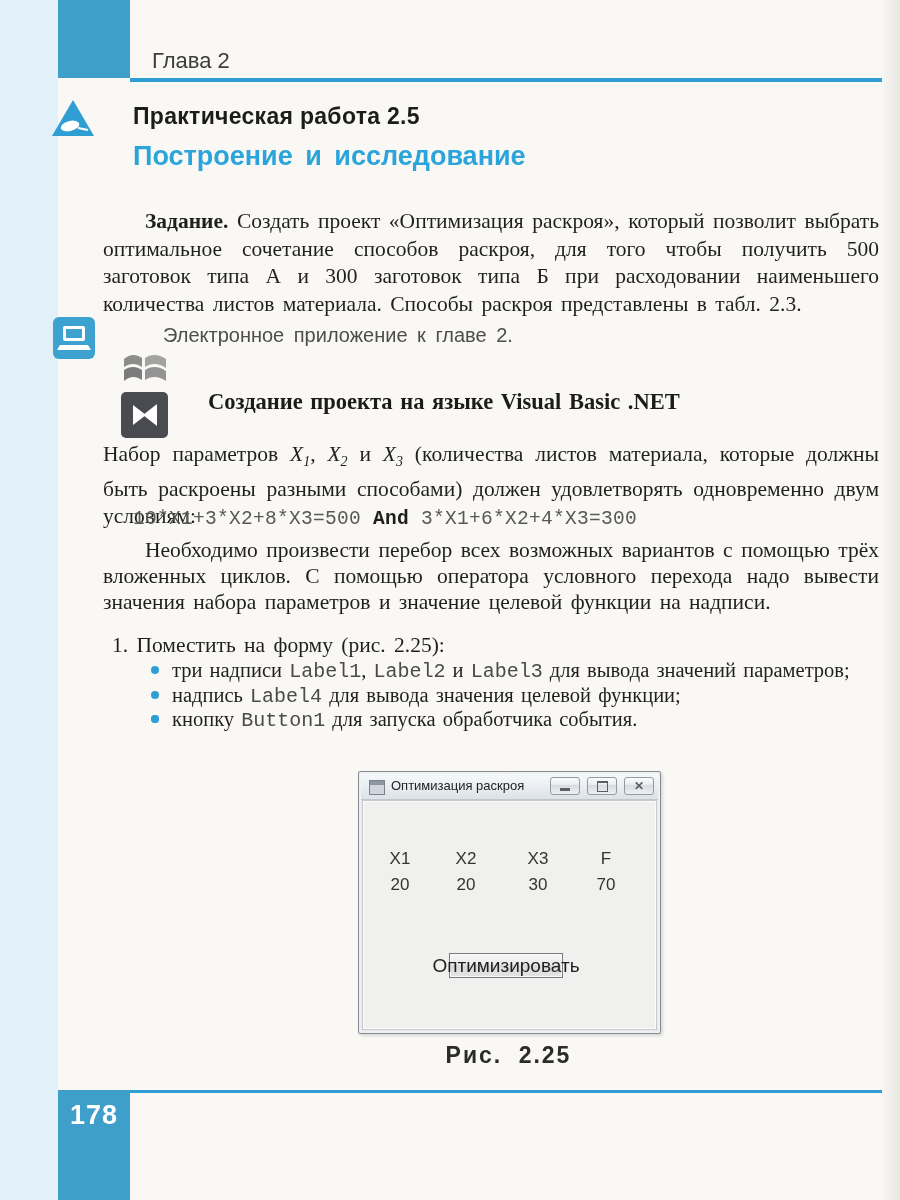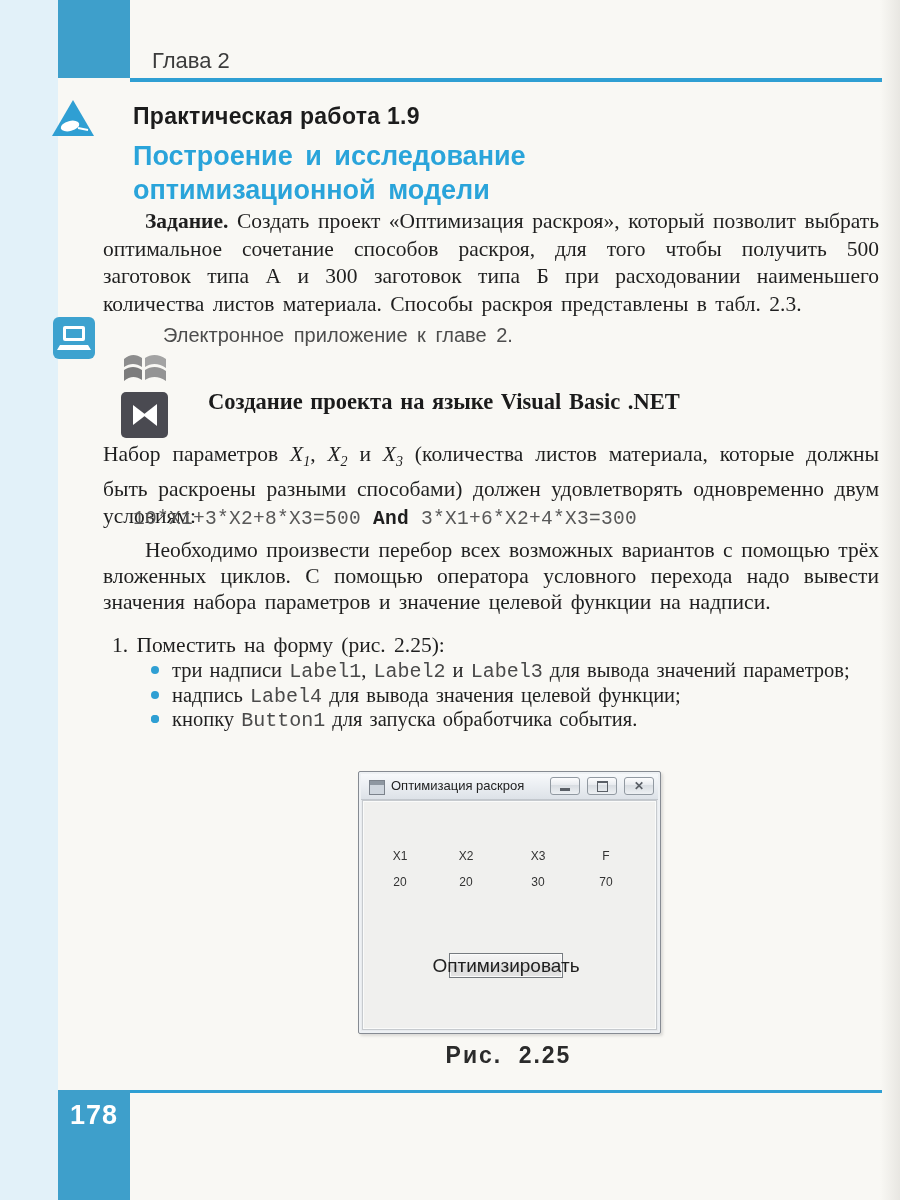--- a/index.html
+++ b/index.html
@@ -48,21 +48,21 @@
   .form-title{position:absolute;left:30px;top:4px;font-size:13px;color:#222;}
   .winbtns{position:absolute;right:4px;top:3px;display:flex;gap:7px;}
   .winbtn{width:30px;height:18px;border:1px solid #9199a1;border-radius:3px;box-sizing:border-box;
           background:linear-gradient(#fdfdfe,#e7eaee 45%,#d7dce1 45%,#edf0f3);
           display:flex;align-items:center;justify-content:center;color:#5a5f66;}
   .glyph-min{width:10px;height:3px;background:#5a5f66;margin-top:7px;}
   .glyph-max{width:9px;height:8px;border:1px solid #5a5f66;border-top-width:2px;}
   .glyph-close{font-size:12px;font-weight:bold;line-height:1;}
   .client{position:absolute;left:4px;right:4px;top:29px;bottom:4px;background:#f0f0ee;
           border:1px solid #fafbfa;box-shadow:0 0 0 1px #c6cace;}
-  .fw-lab{position:absolute;transform:translateX(-50%);font-size:12px;color:#333;}
+  .fw-lab{position:absolute;transform:translateX(-50%);font-size:17px;color:#333;}
   .fw-btn{position:absolute;left:90px;top:181px;width:114px;height:25px;box-sizing:border-box;
           border:1px solid #767b80;border-radius:0;
           background:linear-gradient(#f6f6f6,#eaeaea 48%,#d9d9d9 48%,#e4e4e4);
           display:flex;align-items:center;justify-content:center;font-size:19px;color:#1f1f1f;
           box-shadow:inset 0 0 0 1px #fbfbfb;}
   .caption{position:absolute;left:358px;top:1042px;width:301px;text-align:center;
            font:bold 23px "Liberation Sans",sans-serif;color:#2b2b2b;letter-spacing:2px;word-spacing:8px;}
 </style>
 </head>
 <body>
@@ -75,22 +75,22 @@
   <div class="chapter">Глава 2</div>
 
   <div class="icon-abs" style="left:52px;top:99px;">
     <svg width="42" height="38" viewBox="0 0 42 38">
       <polygon points="21,1 42,37 0,37" fill="#2f9fd3"></polygon>
       <ellipse cx="18" cy="27" rx="9.5" ry="5" fill="#ffffff" transform="rotate(-14 18 27)"></ellipse>
       <path d="M26 29 L36 31" stroke="#ffffff" stroke-width="2" fill="none"></path>
     </svg>
   </div>
 
-  <div class="kicker">Практическая работа 1.9</div>
-  <div class="title-blue"><span>Построение и исследование</span><br><span>оптимизационной модели</span></div>
+  <div class="kicker">Практическая работа 2.5</div>
+  <div class="title-blue"><span>Построение и исследование</span><br></div>
 
   <p class="para" id="para-task"><b>Задание.</b><span> Создать проект «Оптимизация раскроя», который позволит выбрать оптимальное сочетание способов раскроя, для того чтобы получить 500 заготовок типа А и 300 заготовок типа Б при расходовании наименьшего количества листов материала. Способы раскроя представлены в табл. 2.3.</span></p>
 
   <div class="supplement">Электронное приложение к главе 2.</div>
 
   <div class="icon-abs" style="left:53px;top:317px;">
     <svg width="42" height="42" viewBox="0 0 42 42">
       <rect width="42" height="42" rx="6" fill="#3da2cf"></rect>
       <rect x="10" y="9" width="22" height="15" rx="2" fill="#ffffff"></rect>
       <rect x="13" y="12" width="16" height="9" fill="#3da2cf"></rect>

